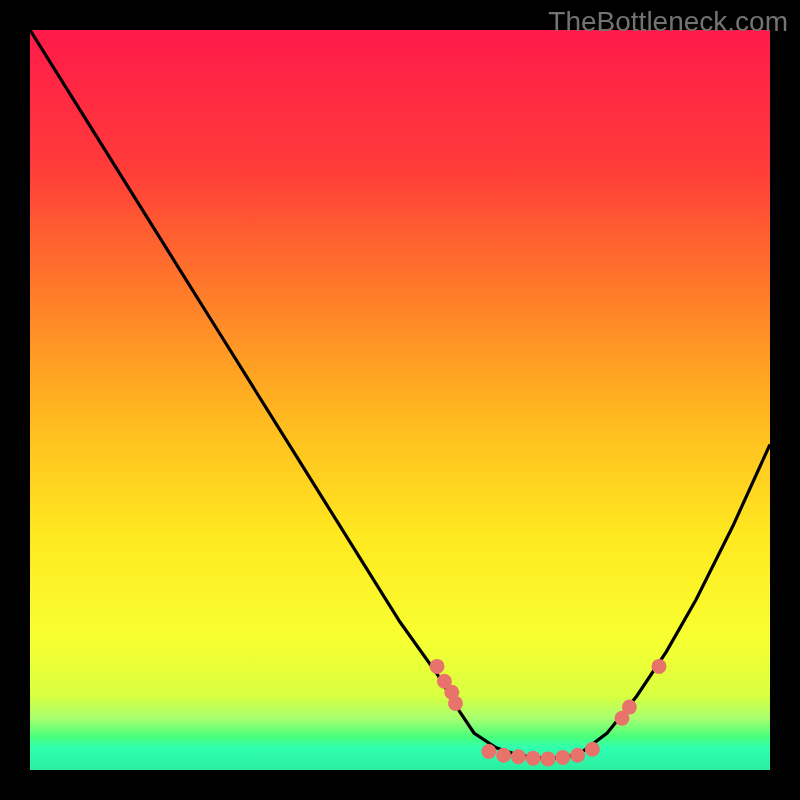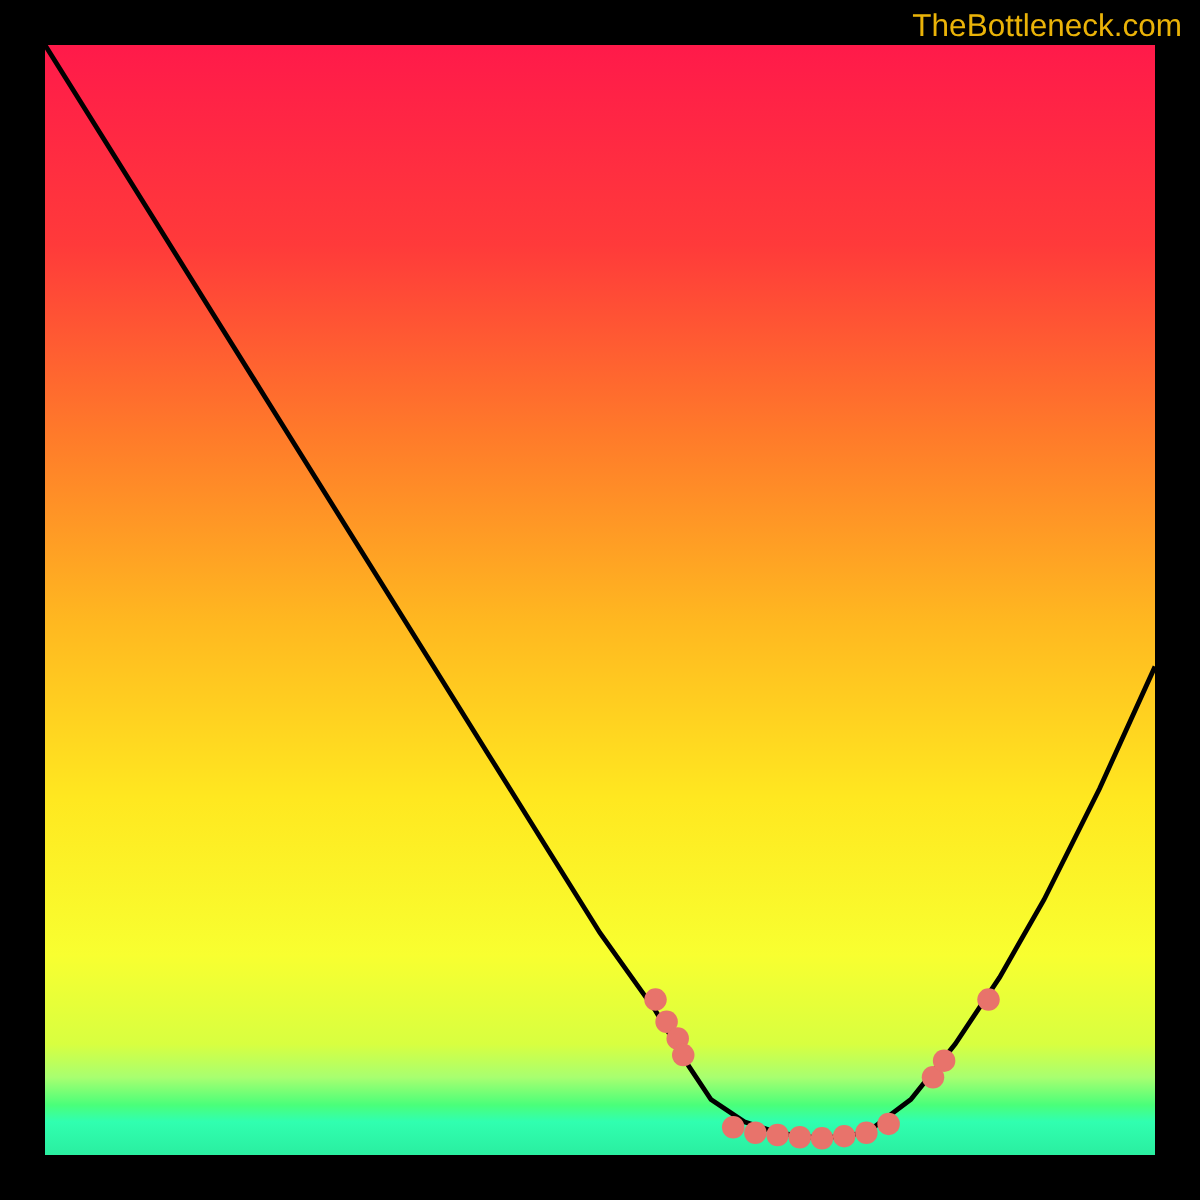--- a/index.html
+++ b/index.html
@@ -11,22 +11,22 @@
     width: 800px;
     height: 800px;
     background: #000;
     position: relative;
     font-family: Arial, sans-serif;
   }
   .watermark {
     position: absolute;
     top: 6px;
     right: 12px;
-    color: #eab308;
-    font-size: 21px;
+    color: #737373;
+    font-size: 28px;
     font-weight: 500;
     z-index: 10;
   }
   .chart-area {
     position: absolute;
     left: 30px;
     top: 30px;
     width: 740px;
     height: 740px;
     overflow: hidden;

